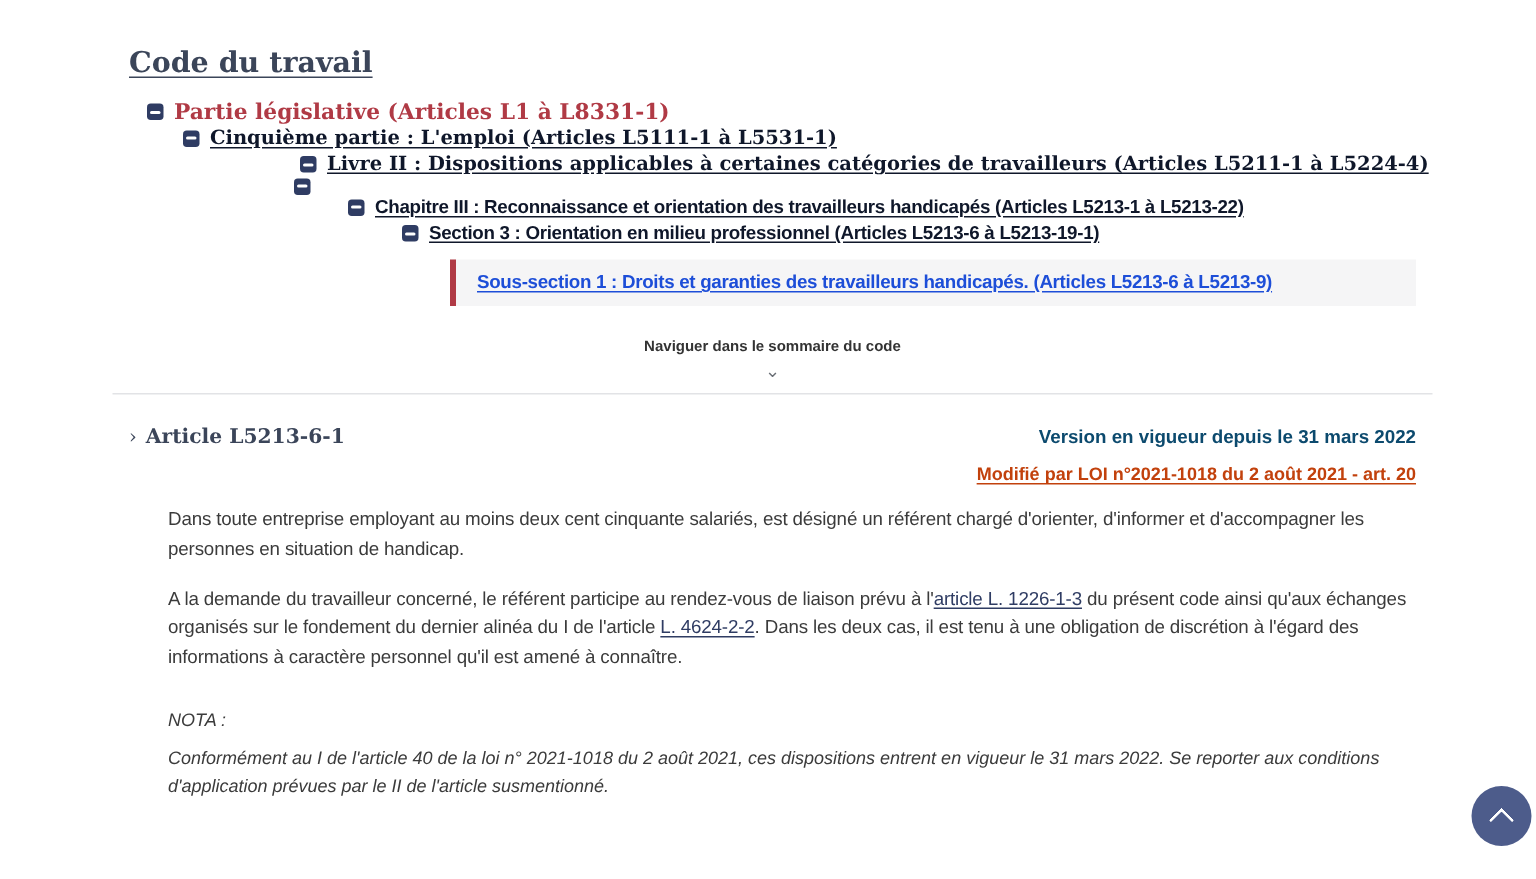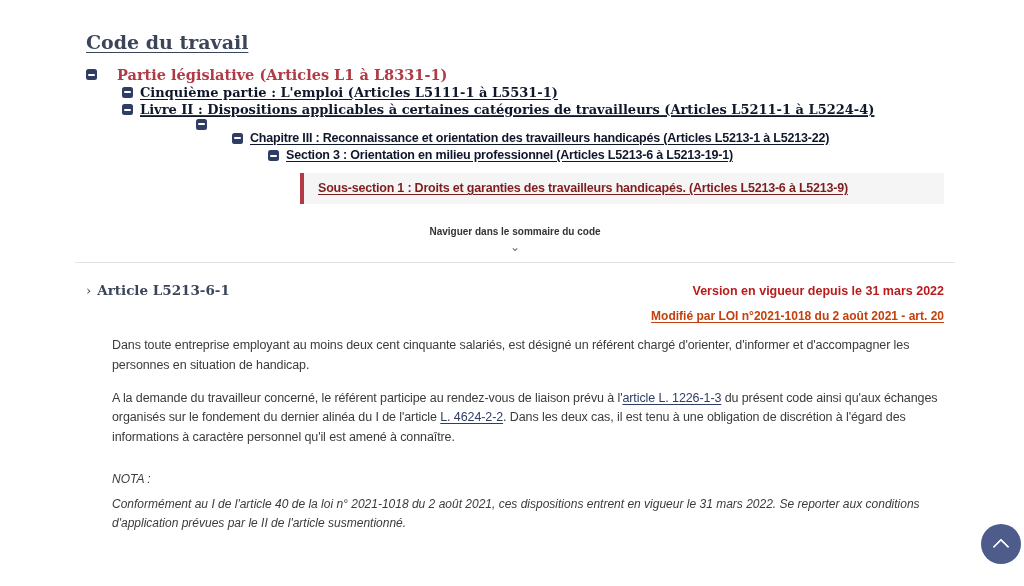--- a/index.html
+++ b/index.html
@@ -24,23 +24,23 @@
   .tree{font-size:13px;}
   .tree-item{display:flex;align-items:center;line-height:17.5px;white-space:nowrap;}
   .minus-icon{
     width:11px;height:11px;border-radius:2.5px;background:#2f3c63;
     display:inline-block;position:relative;flex:0 0 11px;margin-right:7px;
   }
   .minus-icon::after{
     content:"";position:absolute;left:2px;right:2px;top:4.5px;height:2px;background:#fff;border-radius:1px;
   }
   .tree-link{color:#0f172a;text-decoration:underline;text-underline-offset:2px;cursor:pointer;}
-  .lvl-0{margin-left:0;gap:13px;}
+  .lvl-0{margin-left:12px;}
   .lvl-1{margin-left:36px;}
-  .lvl-2{margin-left:36px;text-decoration:underline;}
+  .lvl-2{margin-left:114px;}
   .lvl-3{margin-left:110px;}
   .lvl-4{margin-left:146px;}
   .lvl-5{margin-left:182px;}
   .lvl-0 .tree-link{
     font-family:"DejaVu Serif", serif;font-weight:700;font-size:14.5px;
     color:#b03a45;text-decoration:none;
   }
   .lvl-1 .tree-link,.lvl-2 .tree-link{
     font-family:"DejaVu Serif", serif;font-weight:700;font-size:13px;
   }
@@ -48,40 +48,40 @@
     font-size:12.5px;font-weight:600;letter-spacing:-0.2px;
   }
 
   
   .current-block{
     margin:8px 0 0 214px;width:626px;height:31px;
     background:#f5f5f6;border-left:4px solid #b03a45;
     display:flex;align-items:center;padding-left:14px;cursor:pointer;
   }
   .current-block a{
-    color:#7f1d1d;font-size:12.5px;font-weight:600;letter-spacing:-0.2px;
+    color:#1d4ed8;font-size:12.5px;font-weight:600;letter-spacing:-0.2px;
     text-decoration:underline;text-underline-offset:2px;white-space:nowrap;
   }
 
   
   .nav-summary{margin-top:17px;text-align:center;cursor:pointer;}
   .nav-summary .label{font-size:10px;font-weight:600;color:#333;}
   .nav-summary .chev{display:block;font-size:12px;color:#6a6f76;line-height:10px;margin-top:3px;}
 
   .divider{border:none;border-top:1px solid #e2e3e6;margin:10px -11px 0 -11px;}
 
   
   .article{margin-top:9px;}
   .article-head{display:flex;justify-content:space-between;align-items:baseline;}
   .article-title{
     font-family:"DejaVu Serif", serif;font-weight:700;font-size:13.5px;color:#3b4559;
     display:flex;align-items:center;gap:6px;
   }
   .article-title .chev-right{font-size:13px;color:#3b4559;font-weight:400;line-height:1;}
-  .version-status{color:#b91c1c;font-weight:700;font-size:12.5px;margin-top:12px;}
+  .version-status{color:#0c4a6e;font-weight:700;font-size:12.5px;margin-top:12px;}
   .modified-row{text-align:right;margin-top:8px;}
   .modified-link{
     color:#c2410c;font-size:12px;font-weight:600;
     text-decoration:underline;text-underline-offset:2px;cursor:pointer;
   }
   .article-body{margin:12px 0 0 26px;max-width:830px;}
   .article-body p{
     margin:0 0 13px 0;font-size:12.5px;line-height:1.58;color:#3b3b3b;letter-spacing:-0.1px;
   }
   .inline-link{color:#2f3c63;text-decoration:underline;text-underline-offset:2px;cursor:pointer;}

